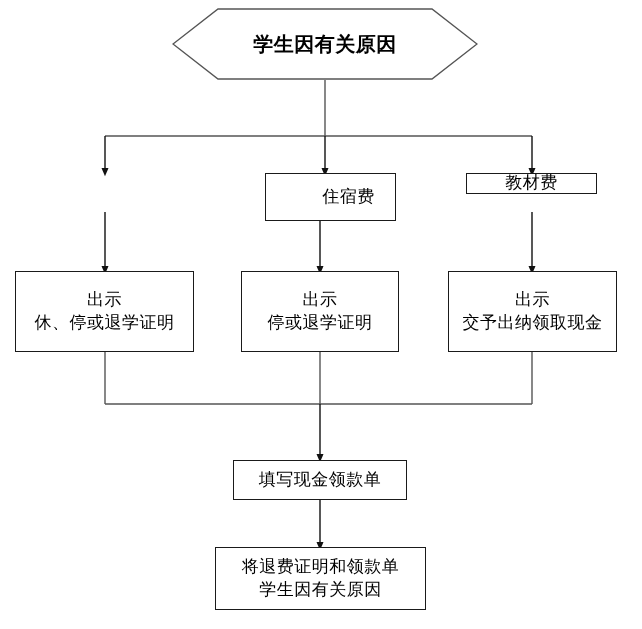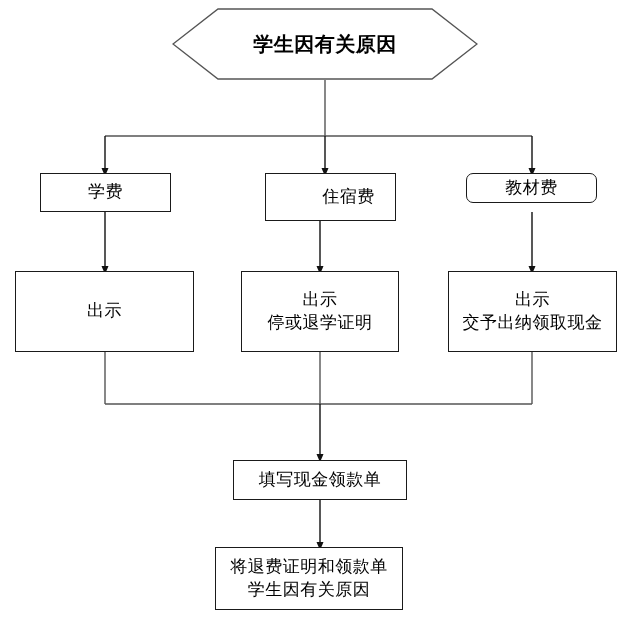--- a/index.html
+++ b/index.html
@@ -121,48 +121,46 @@
 
   <div class="hexwrap start-hex" style="left:172px; top:8px; width:306px; height:72px;">
     <svg width="306" height="72" viewBox="0 0 306 72" xmlns="http://www.w3.org/2000/svg">
       <polygon points="46,1 260,1 305,36 260,71 46,71 1,36" fill="#ffffff" stroke="#555555" stroke-width="1.4"></polygon>
     </svg>
     <div class="hextext">
       <span>学生因有关原因</span>
     </div>
   </div>
 
-  <div class="node rect" style="left:40px; top:173px; width:131px; height:39px;">
-    <span>学费</span>
-  </div>
 
   <div class="node rect" style="left:265px; top:173px; width:131px; height:48px;padding-left:36px;">
     <span>住宿费</span>
   </div>
 
-  <div class="node rect" style="left:466px; top:173px; width:131px; height:30px;border-radius:7px;">
+  <div class="node rect" style="left:466px; top:173px; width:131px; height:21px;">
     <span>教材费</span>
   </div>
 
   <div class="node rect" style="left:15px; top:271px; width:179px; height:81px;">
     <span>出示</span>
+    <span class="line2">休、停或退学证明</span>
   </div>
 
   <div class="node rect" style="left:241px; top:271px; width:158px; height:81px;">
     <span>出示</span>
     <span class="line2">停或退学证明</span>
   </div>
 
   <div class="node rect" style="left:448px; top:271px; width:169px; height:81px;">
     <span>出示</span>
     <span class="line2">交予出纳领取现金</span>
   </div>
 
   <div class="node rect" style="left:233px; top:460px; width:174px; height:40px;text-align:center;">
     <span>填写现金领款单</span>
   </div>
 
-  <div class="node rect" style="left:215px; top:547px; width:188px; height:63px;">
+  <div class="node rect" style="left:215px; top:547px; width:211px; height:63px;">
     <span>将退费证明和领款单</span>
     <span class="line2">学生因有关原因</span>
   </div>
 
 </div>
 
 </body></html>

